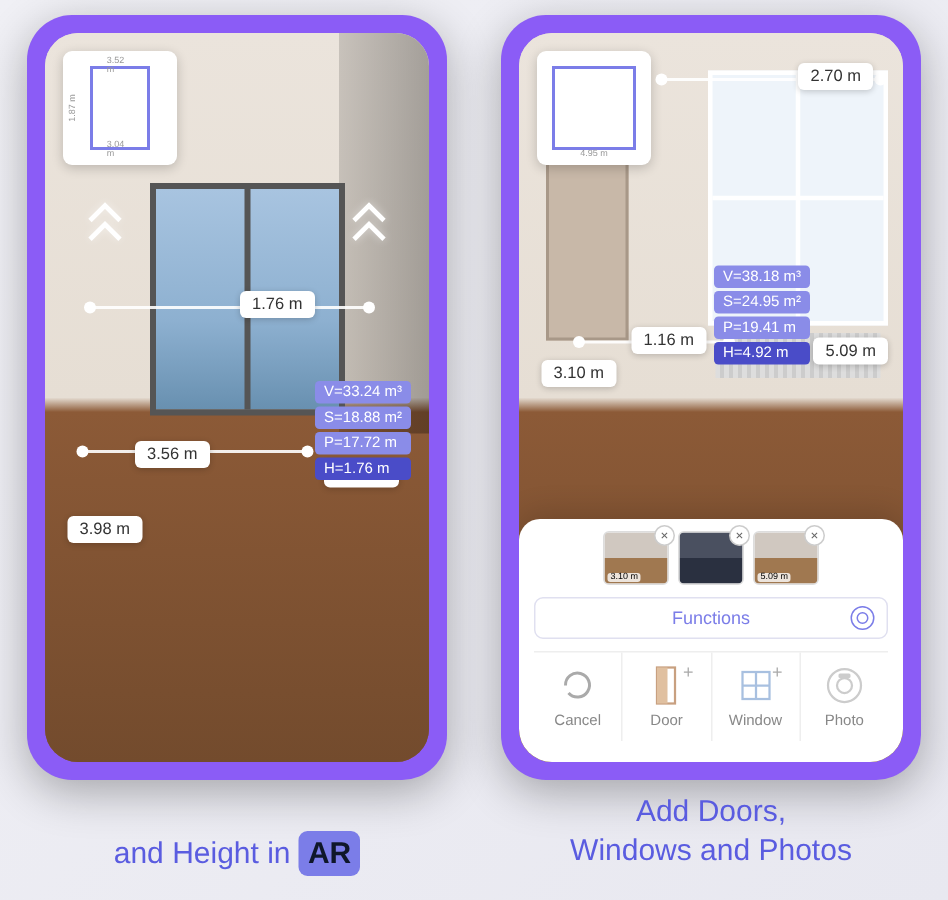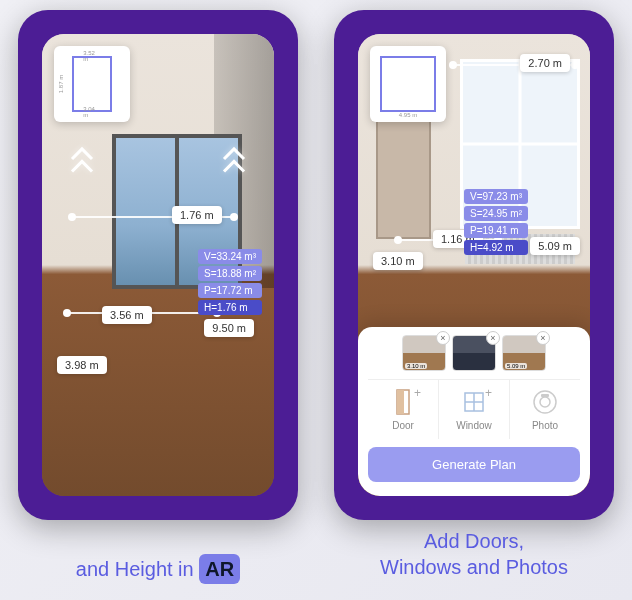--- a/index.html
+++ b/index.html
@@ -9,23 +9,23 @@
   background: linear-gradient(135deg, #f0f0f5 0%, #e8e8f0 100%);
   font-family: -apple-system, Helvetica, Arial, sans-serif;
   display: flex;
   position: relative;
   overflow: hidden;
 }
 .panel { width: 50%; height: 100%; display: flex; flex-direction: column; align-items: center; position: relative; }
 .phone {
   width: 280px;
   height: 510px;
-  background: #4c1d95;
+  background: #8b5cf6;
   border-radius: 30px;
-  padding: 24px;
+  padding: 12px;
   margin-top: 10px;
   box-shadow: 0 8px 30px rgba(0,0,0,0.3);
 }
 .screen {
   width: 100%;
   height: 100%;
   border-radius: 22px;
   overflow: hidden;
   position: relative;
   background: linear-gradient(180deg, #d8d0c8 0%, #e4ddd5 35%, #a06840 60%, #8a5530 100%);
@@ -202,21 +202,21 @@
 
       <div class="line-h" style="top:182px; left:30px; right:40px;"></div>
       <div class="badge" style="top:172px; left:130px;">1.76 m</div>
 
       <div class="line-h" style="top:278px; left:25px; width:150px;"></div>
       <div class="badge" style="top:272px; left:60px;">3.56 m</div>
 
       <div class="badge" style="top:285px; right:20px;">9.50 m</div>
       <div class="badge" style="top:322px; left:15px;text-align:right;">3.98 m</div>
 
-      <div class="stat-box" style="top:215px; right:12px;margin-left:40px;">
+      <div class="stat-box" style="top:232px; right:12px;margin-left:40px;">
         <div class="stat-row">V=33.24 m³</div>
         <div class="stat-row">S=18.88 m²</div>
         <div class="stat-row">P=17.72 m</div>
         <div class="stat-row dark">H=1.76 m</div>
       </div>
     </div>
   </div>
   <div class="caption">
     <br>
     <span>and Height in</span>
@@ -241,43 +241,56 @@
       <div class="line-h" style="top:30px; left:95px; right:15px;"></div>
       <div class="badge" style="top:20px; right:20px;">2.70 m</div>
 
       <div class="line-h" style="top:205px; left:40px; width:100px;"></div>
       <div class="badge" style="top:196px; left:75px;">1.16 m</div>
 
       <div class="badge" style="top:218px; left:15px;">3.10 m</div>
       <div class="badge" style="top:203px; right:10px;">5.09 m</div>
 
       <div class="stat-box" style="top:155px; right:62px;">
-        <div class="stat-row">V=97.23 m³</div>
+        <div class="stat-row">V=38.18 m³</div>
         <div class="stat-row">S=24.95 m²</div>
         <div class="stat-row">P=19.41 m</div>
         <div class="stat-row dark">H=4.92 m</div>
       </div>
 
       <div class="bottom-panel">
         <div class="thumbs">
           <div class="thumb">
             <div class="thumb-x">×</div>
             <div class="thumb-label">3.10 m</div>
           </div>
           <div class="thumb" style="background:linear-gradient(180deg,#4a5060 50%,#2a3040 50%);">
             <div class="thumb-x">×</div>
           </div>
           <div class="thumb">
             <div class="thumb-x">×</div>
             <div class="thumb-label">5.09 m</div>
           </div>
         </div>
 
+        <div class="functions-bar">
+          <span style="width:16px;"></span>
+          <span>Functions</span>
+          <span class="gear"></span>
+        </div>
 
         <div class="fn-row">
+          <div class="fn-item">
+            <div class="fn-icon">
+              <svg width="24" height="24" viewBox="0 0 24 24" fill="none" stroke="#aaa" stroke-width="2">
+                  <path d="M4 12 a8 8 0 1 1 2 5"></path>
+                </svg>
+            </div>
+            <span class="fn-label">Cancel</span>
+          </div>
           <div class="fn-item">
             <div class="fn-icon">
               <svg width="24" height="28" viewBox="0 0 24 28">
                   <rect x="6" y="2" width="12" height="24" fill="none" stroke="#c8a080" stroke-width="1.5"></rect>
                   <rect x="6" y="2" width="7" height="24" fill="#e0c0a0"></rect>
                 </svg>
               <span style="position:absolute;top:-2px;right:-4px;font-size:12px;color:#aaa;">+</span>
             </div>
             <span class="fn-label">Door</span>
           </div>
@@ -297,21 +310,20 @@
               <svg width="26" height="26" viewBox="0 0 26 26">
                   <circle cx="13" cy="13" r="11" fill="none" stroke="#ccc" stroke-width="1.5"></circle>
                   <circle cx="13" cy="13" r="5" fill="none" stroke="#ccc" stroke-width="1.5"></circle>
                   <rect x="9" y="5" width="8" height="3" rx="1" fill="#ccc"></rect>
                 </svg>
             </div>
             <span class="fn-label">Photo</span>
           </div>
         </div>
 
-        <button class="gen-btn">Generate Plan</button>
       </div>
     </div>
   </div>
   <div class="caption">
     <span>Add Doors,</span><br>
     <span>Windows and Photos</span>
   </div>
 </div>
 
 </body></html>

